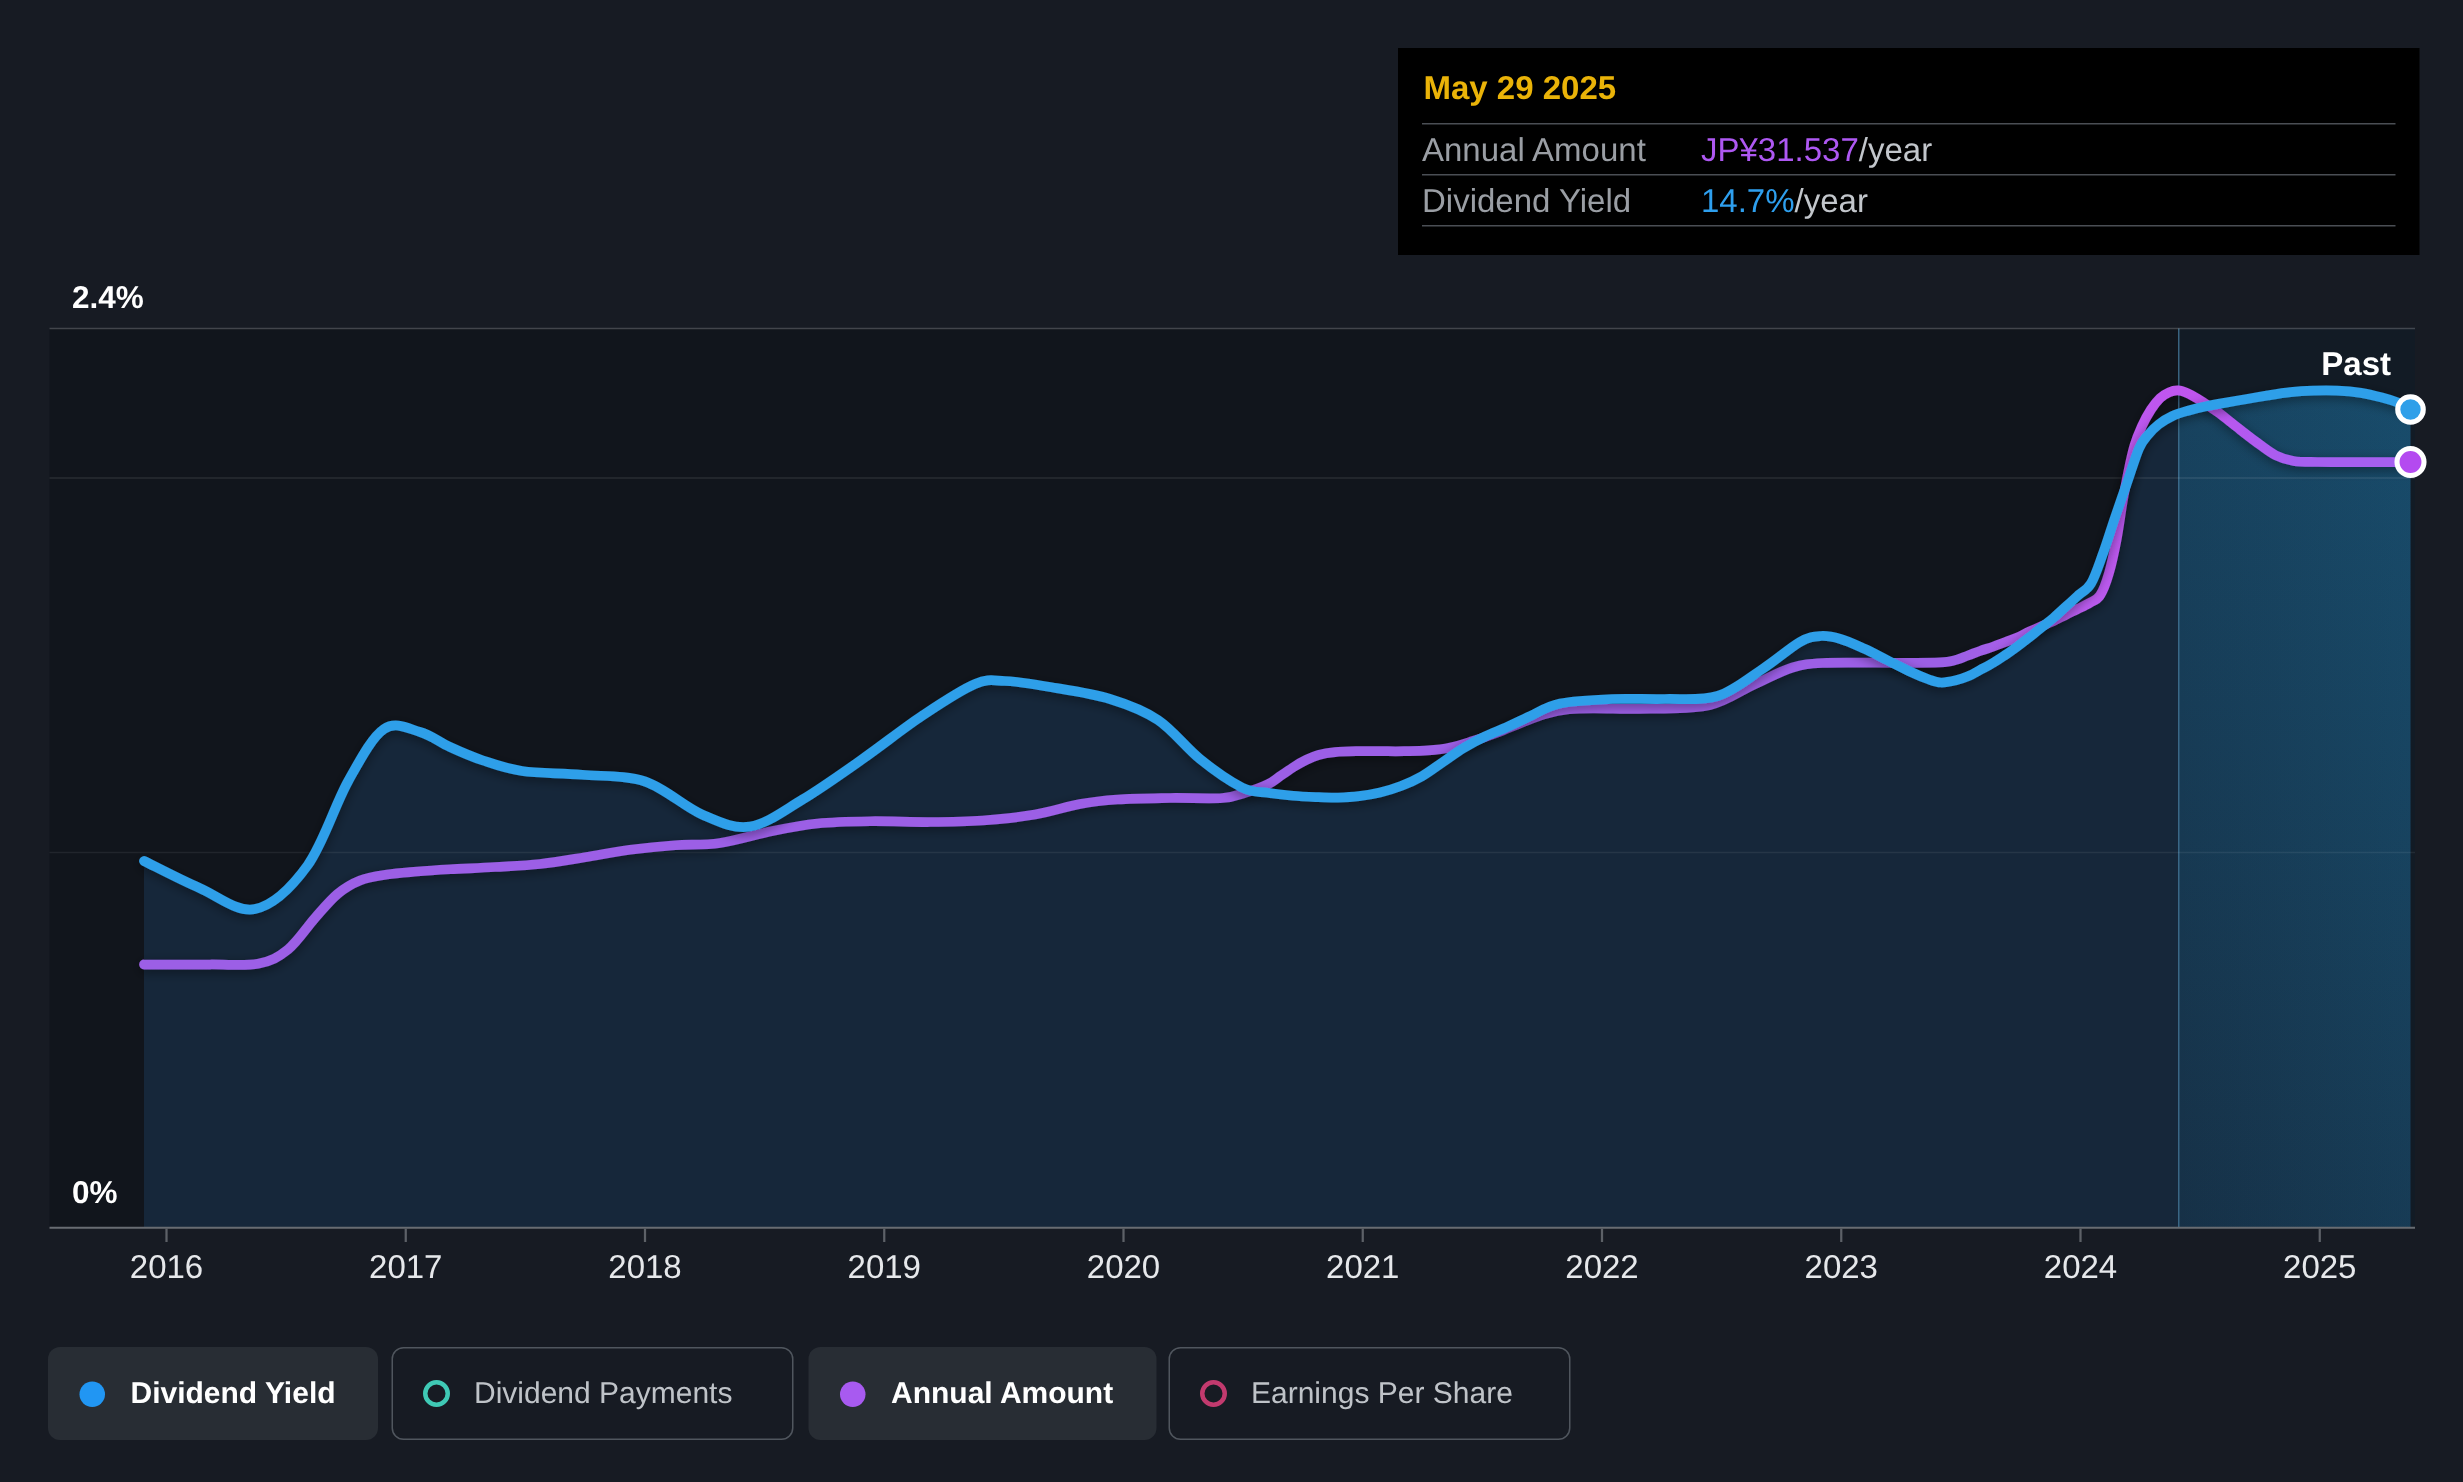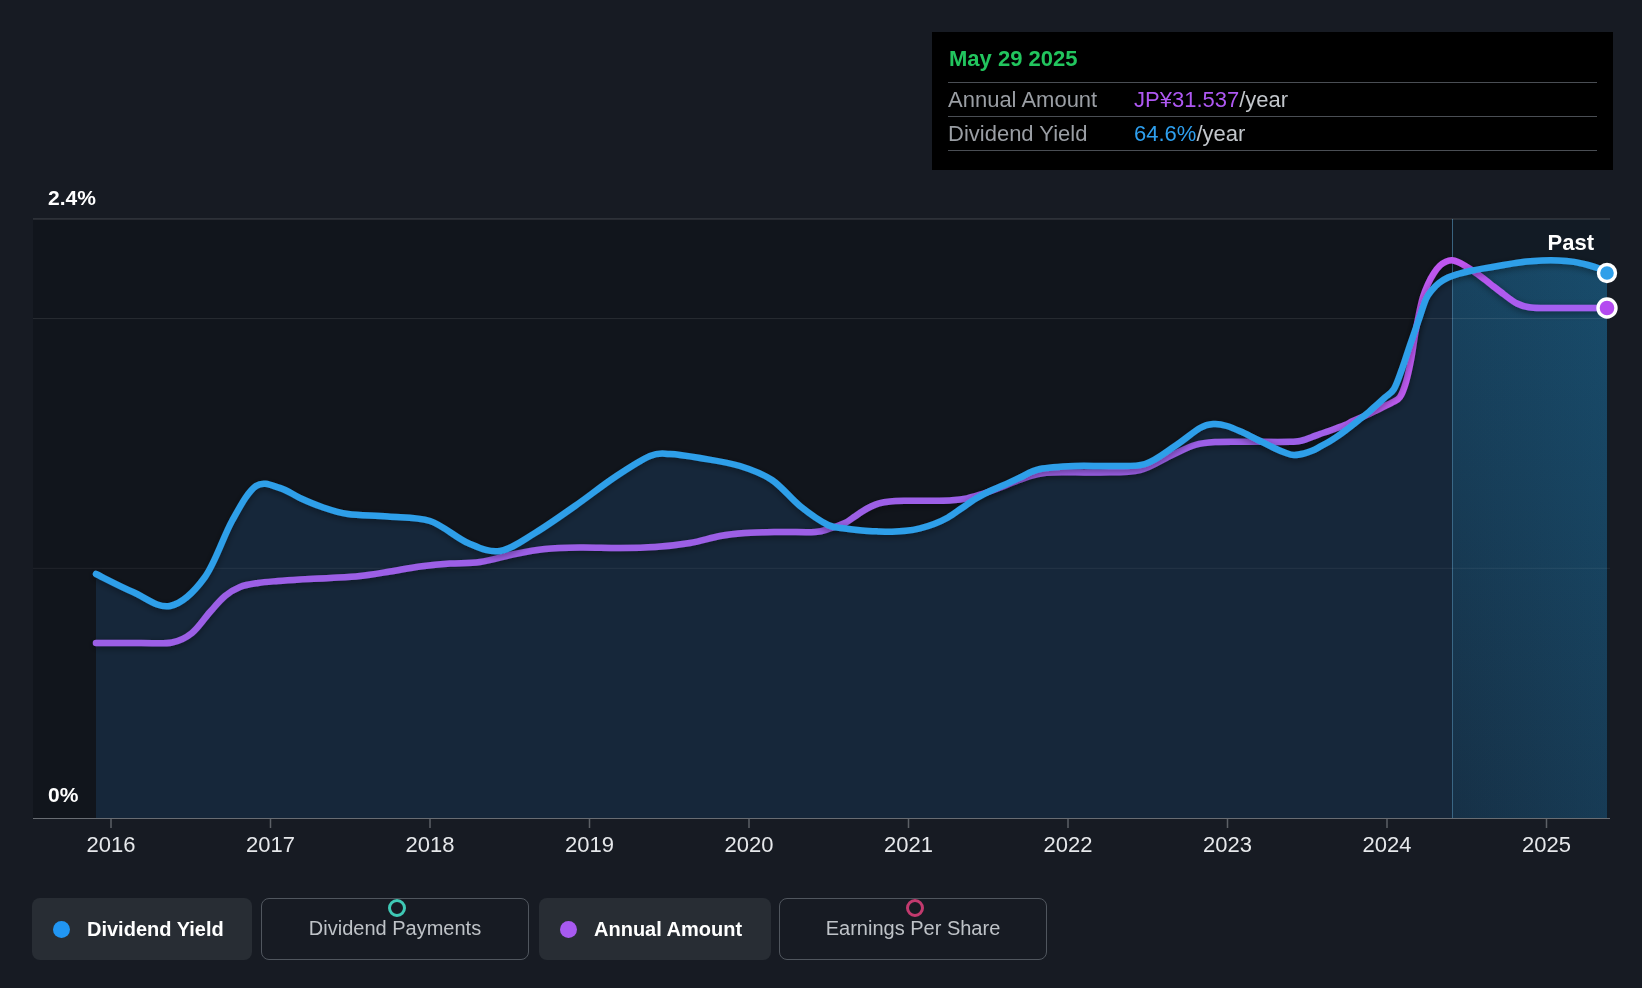--- a/index.html
+++ b/index.html
@@ -1,27 +1,27 @@
 <!DOCTYPE html>
 <html><head><meta charset="utf-8">
 <style>
 * { margin:0; padding:0; box-sizing:border-box; }
 html,body { width:1642px; height:988px; background:#171b23; font-family:"Liberation Sans", sans-serif; overflow:hidden; }
 #stage { position:relative; width:1642px; height:988px; }
 svg { position:absolute; left:0; top:0; }
 .tooltip { position:absolute; left:932px; top:32px; width:681px; height:138px; background:#000; color:#fff; }
-.tt-title { font-size:22px; font-weight:bold; color:#22c55e; padding:14px 0 0 17px; height:50px; }
+.tt-title { font-size:22px; font-weight:bold; color:#eab308; padding:14px 0 0 17px; height:50px; }
 .tt-row { margin:0 16px; border-top:1px solid #4a4e54; height:34px; line-height:34px; font-size:22px; }
 .tt-row .lbl { display:inline-block; width:186px; color:#9a9ea4; }
 .tt-row .gray { color:#c2c6cb;text-align:right; }
 .tt-bottom { margin:0 16px; border-top:1px solid #4a4e54; }
 .legend { position:absolute; left:0; top:898px; width:1642px; height:62px; }
 .btn { position:absolute; top:0; height:62px; border-radius:8px; display:flex; align-items:center; }
 .btn.active { background:#282d34; }
-.btn.inactive { border:1px solid #50565e;flex-direction:column; }
+.btn.inactive { border:1px solid #50565e; }
 .btn .txt { font-size:20px; }
 .btn.active .txt { color:#fff; font-weight:bold; }
 .btn.inactive .txt { color:#bfc3c8; }
 .dot { width:17px; height:17px; border-radius:50%; margin-left:21px; margin-right:17px; }
 .ring { width:18px; height:18px; border-radius:50%; border:3px solid; margin-left:20px; margin-right:16px; }
 </style></head>
 <body>
 <div id="stage">
 <svg width="1642" height="988" viewBox="0 0 1642 988">
   <defs>
@@ -86,21 +86,21 @@
     <text x="908.5" y="852">2021</text>
     <text x="1068.0" y="852">2022</text>
     <text x="1227.5" y="852">2023</text>
     <text x="1387.0" y="852">2024</text>
     <text x="1546.5" y="852">2025</text>
   </g>
 </svg>
 <div class="tooltip">
   <div class="tt-title">May 29 2025</div>
   <div class="tt-row"><span class="lbl">Annual Amount</span><span style="color:#ae58f2">JP¥31.537</span><span class="gray">/year</span></div>
-  <div class="tt-row"><span class="lbl">Dividend Yield</span><span style="color:#2e9fee">64.6%</span><span class="gray">/year</span></div>
+  <div class="tt-row"><span class="lbl">Dividend Yield</span><span style="color:#2e9fee">14.7%</span><span class="gray">/year</span></div>
   <div class="tt-bottom"></div>
 </div>
 <div class="legend">
   <div class="btn active" style="left:32px; width:220px;">
         <span class="dot" style="background:#2196f3"></span>
         <span class="txt">Dividend Yield</span>
       </div>
   <div class="btn inactive" style="left:261px; width:268px;">
         <span class="ring" style="border-color:#3fc9b5"></span>
         <span class="txt">Dividend Payments</span>

